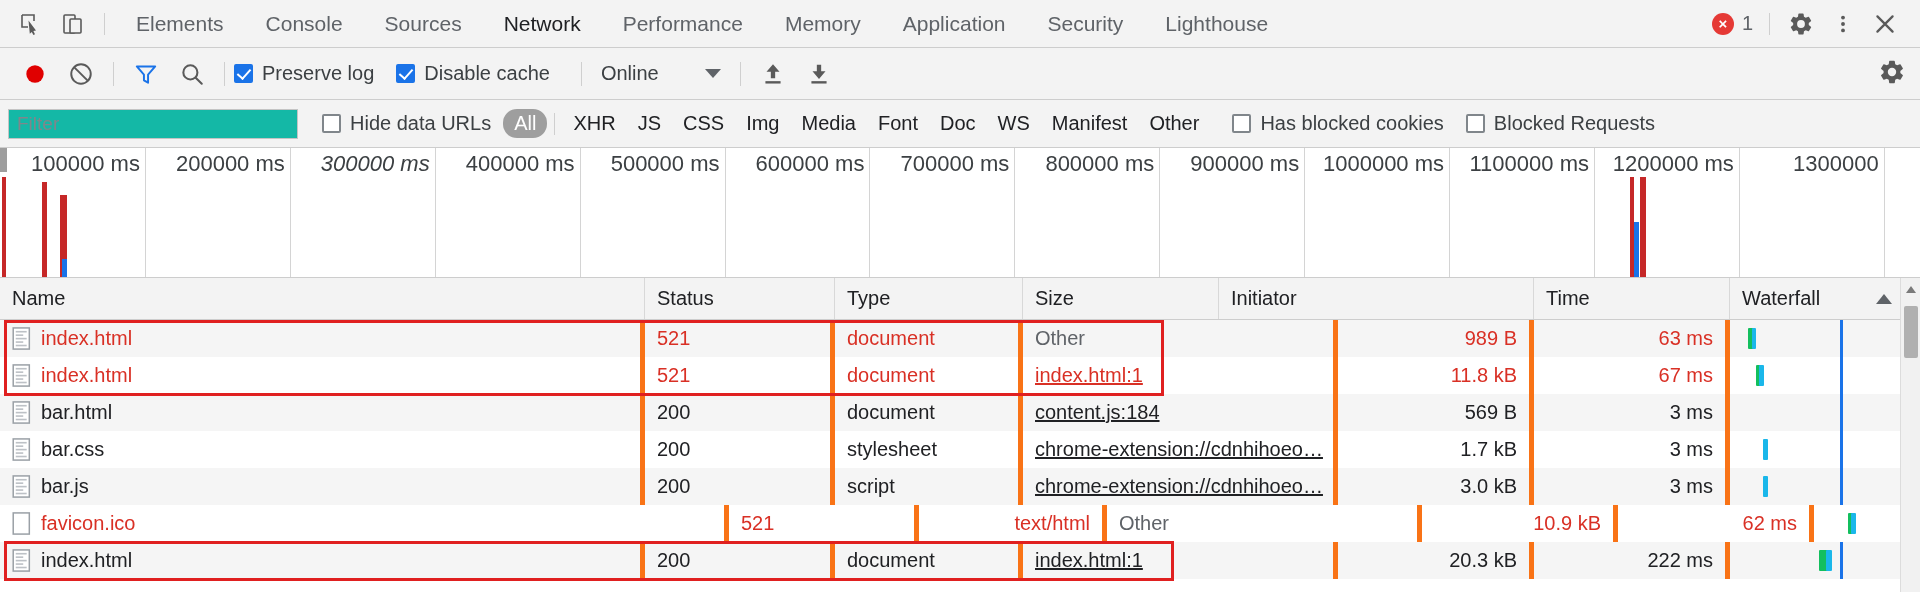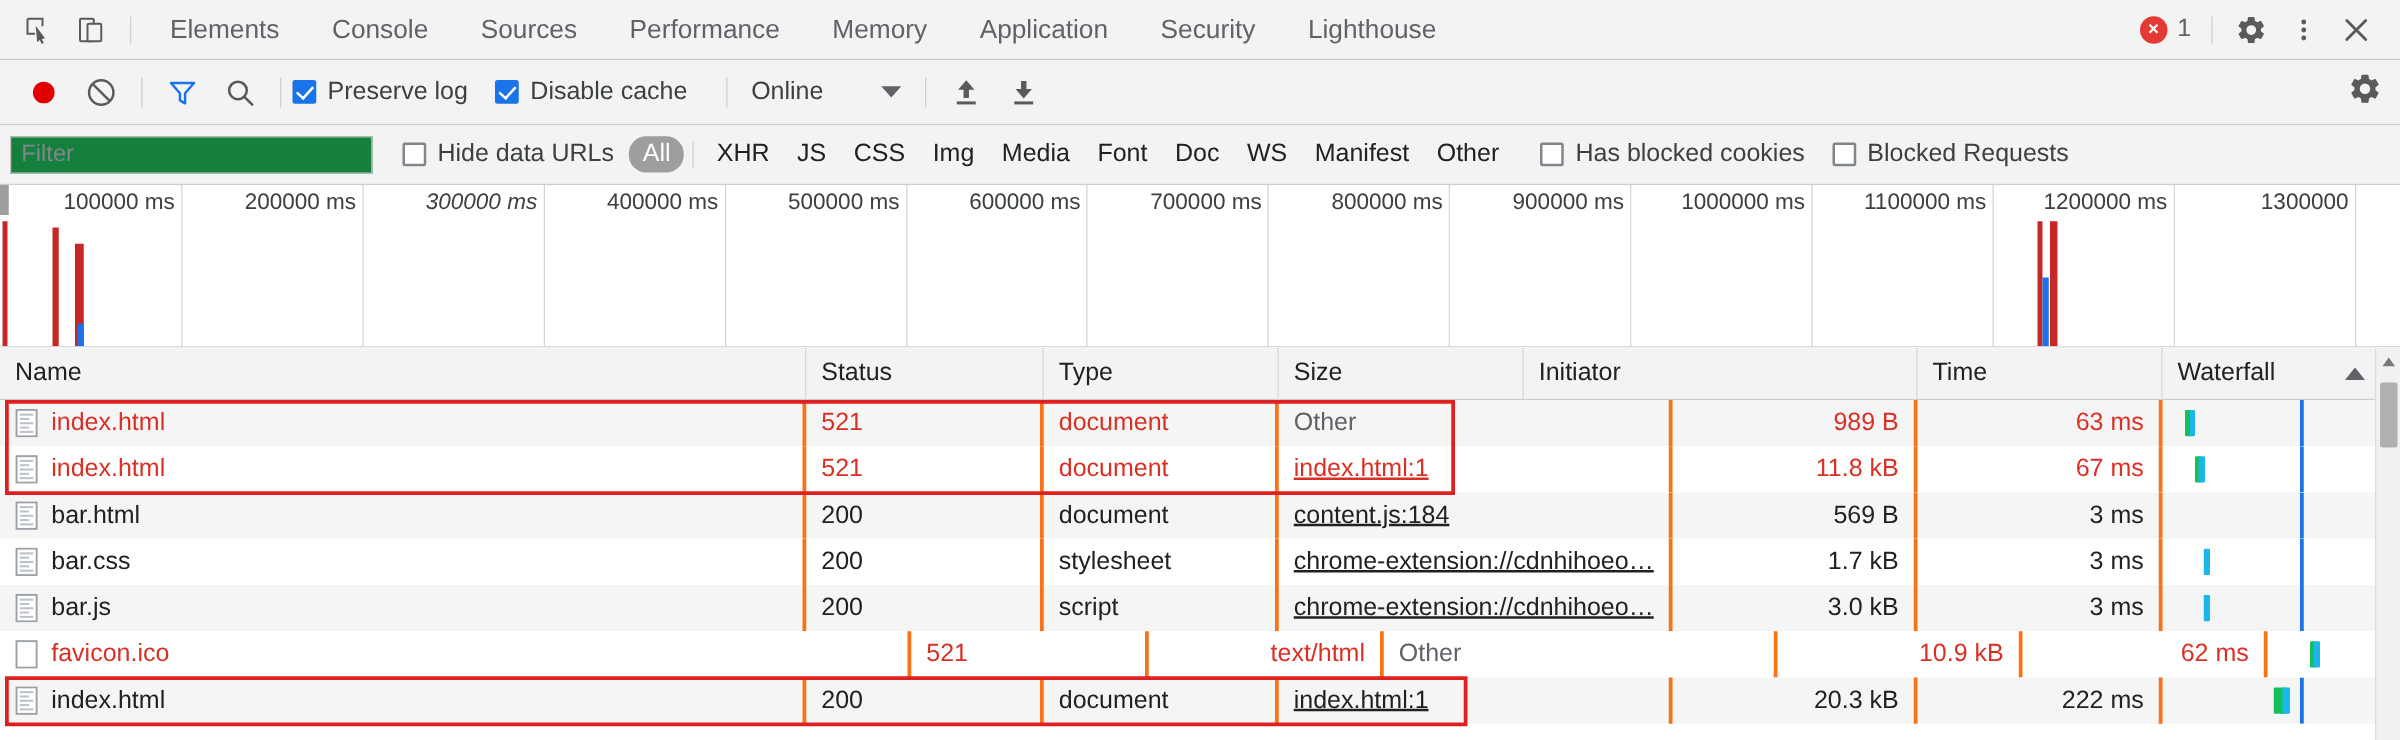--- a/index.html
+++ b/index.html
@@ -91,21 +91,21 @@
   
   .filterbar {
     height: 48px; min-height: 48px;
     background: #f3f3f3;
     border-bottom: 1px solid #cdcdcd;
     display: flex; align-items: center;
     padding-left: 8px;
   }
   .filter-input {
     width: 290px; height: 30px;
-    border: 1px solid #c4c4c4; background: #15803d;
+    border: 1px solid #c4c4c4; background: #14b8a6;
     font-size: 19px; color: #202124;
     padding: 0 8px;
     font-family: "Liberation Sans", sans-serif;
     outline: none;
   }
   .filter-input::placeholder { color: #80868b; }
   .hide-urls { margin-left: 24px; margin-right: 12px; }
   .type-pills { display: flex; align-items: center; gap: 0; }
   .pill {
     font-size: 20px; color: #202124;
@@ -123,21 +123,21 @@
     border-bottom: 1px solid #cdcdcd;
     overflow: hidden;
   }
   .ov-ruler { position: absolute; inset: 0; }
   .ov-tick {
     position: absolute; top: 0; bottom: 0;
     border-left: 1px solid #d4d4d4;
   }
   .ov-tick span {
     position: absolute; right: 6px; top: 3px;
-    font-size: 18px; color: #3c4043; white-space: nowrap;
+    font-size: 22px; color: #3c4043; white-space: nowrap;
   }
   .ov-bar { position: absolute; bottom: 0; }
   .ov-left-edge {
     position: absolute; left: 0; top: 0; width: 7px; height: 24px; background: #9e9e9e;
   }
 
   
   .grid { flex: 1; position: relative; overflow: hidden; background: #fff; }
   .ghead {
     display: flex; height: 42px;
@@ -161,21 +161,21 @@
   .grow {
     display: flex; height: 37px; align-items: center;
     position: relative;
   }
   .grow.odd { background: #f5f5f5; }
   .grow.even { background: #ffffff; }
   .gc {
     font-size: 20px; color: #202124;
     padding: 0 12px; height: 100%;
     display: flex; align-items: center;
-    border-right: 3px solid #f97316;
+    border-right: 5px solid #f97316;
     white-space: nowrap; overflow: hidden;
   }
   .gc.num { justify-content: flex-end; }
   .gc.err { color: #d93025; }
   .gc.muted { color: #5f6368; }
   .gc .link { text-decoration: underline; cursor: pointer; }
   .gc.err .link { color: #d93025; }
   .name-cell { display: flex; align-items: center; gap: 10px; }
   .doc-ico { flex: none; }
   .wf-cell {
@@ -229,20 +229,23 @@
     <div class="tb-sep"></div>
     <div class="tabs">
       <div class="tab">
           <span>Elements</span>
         </div>
       <div class="tab">
           <span>Console</span>
         </div>
       <div class="tab">
           <span>Sources</span>
+        </div>
+      <div class="tab selected">
+          <span>Network</span>
         </div>
       <div class="tab">
           <span>Performance</span>
         </div>
       <div class="tab">
           <span>Memory</span>
         </div>
       <div class="tab">
           <span>Application</span>
         </div>

